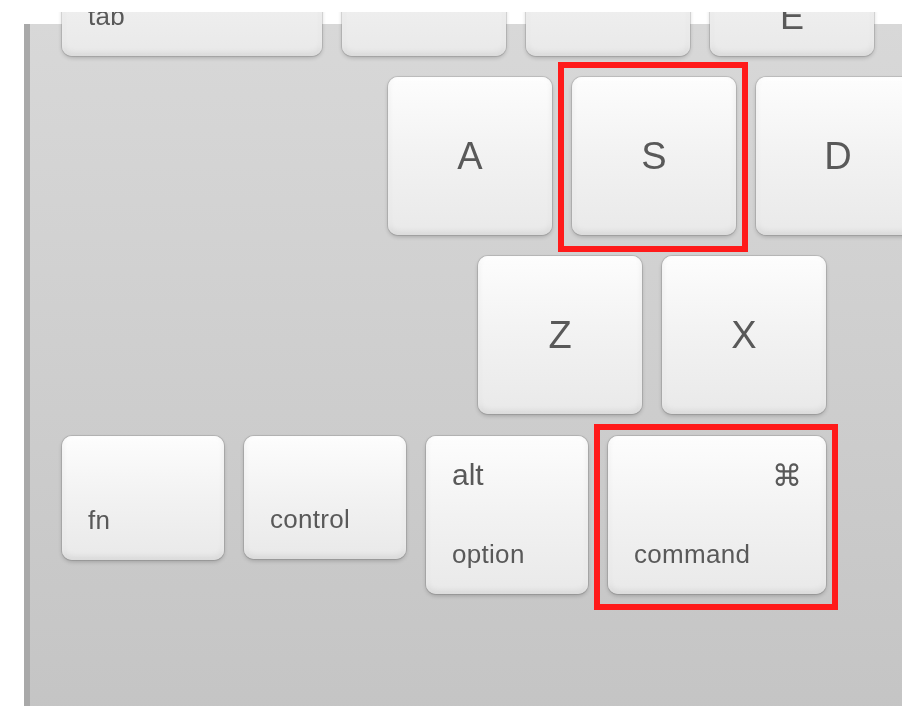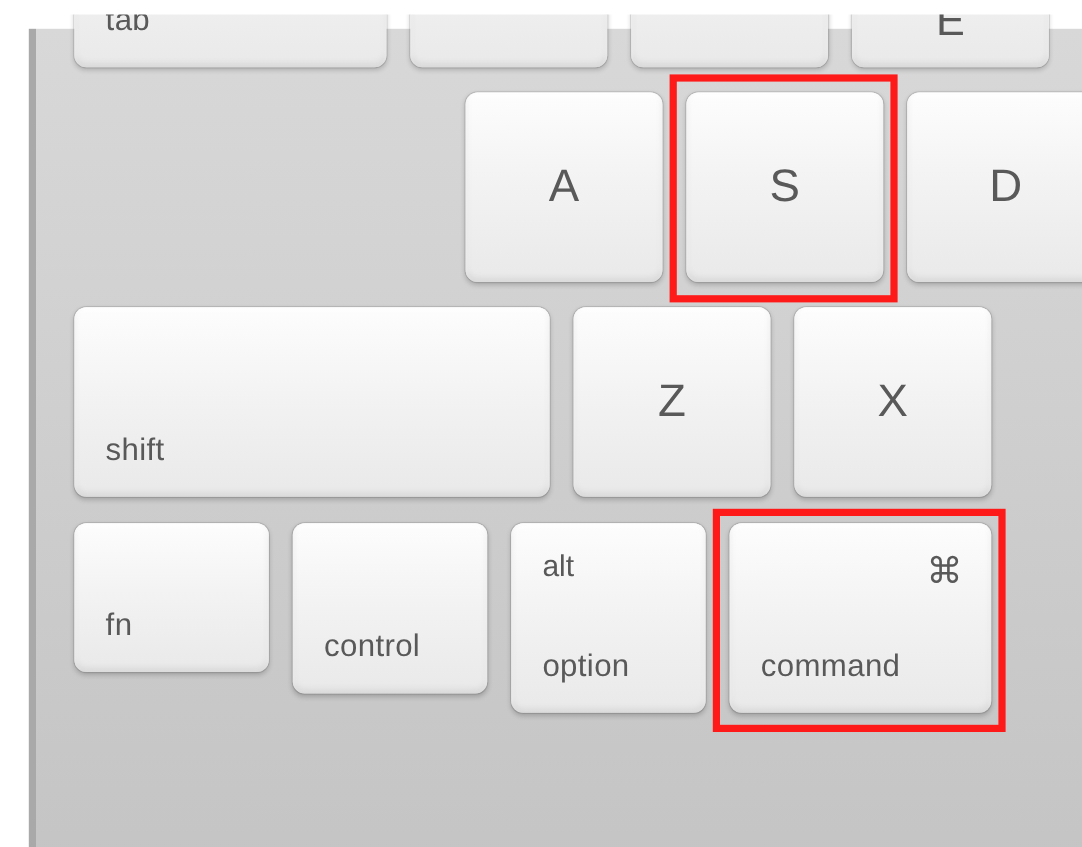--- a/index.html
+++ b/index.html
@@ -33,21 +33,21 @@
     left: 14px;
     bottom: 12px;
     font-size: 26px;
     color: #595959;
     letter-spacing: 0.3px;
   }
   .label-tl {
     position: absolute;
     left: 14px;
     top: 10px;
-    font-size: 25px;
+    font-size: 30px;
     color: #595959;
   }
   .label-center {
     position: absolute;
     left: 50%;
     top: 50%;
     transform: translate(-50%, -50%);
     font-size: 38px;
     color: #595959;
   }
@@ -86,34 +86,31 @@
   <div class="key" style="left:358px; top:53px; width:164px; height:158px;">
     <span class="label-center">A</span>
   </div>
   <div class="key" style="left:542px; top:53px; width:164px; height:158px;">
     <span class="label-center">S</span>
   </div>
   <div class="key" style="left:726px; top:53px; width:238px; height:158px;">
     <span class="label-center" style="left:82px;">D</span>
   </div>
 
-  <div class="key" style="left:32px; top:232px; width:396px; height:158px;">
-    <span class="label-bl">shift</span>
-  </div>
   <div class="key" style="left:448px; top:232px; width:164px; height:158px;">
     <span class="label-center">Z</span>
   </div>
   <div class="key" style="left:632px; top:232px; width:164px; height:158px;">
     <span class="label-center">X</span>
   </div>
 
   <div class="key" style="left:32px; top:412px; width:162px; height:124px;">
     <span class="label-bl">fn</span>
   </div>
-  <div class="key" style="left:214px; top:412px; width:162px; height:142px;">
+  <div class="key" style="left:214px; top:412px; width:162px; height:123px;">
     <span class="label-bl">control</span>
   </div>
   <div class="key" style="left:396px; top:412px; width:162px; height:158px;">
     <span class="label-tl">alt</span>
     <span class="label-bl">option</span>
   </div>
   <div class="key" style="left:578px; top:412px; width:218px; height:158px;">
     <span class="cmd-icon">⌘</span>
     <span class="label-bl">command</span>
   </div>

